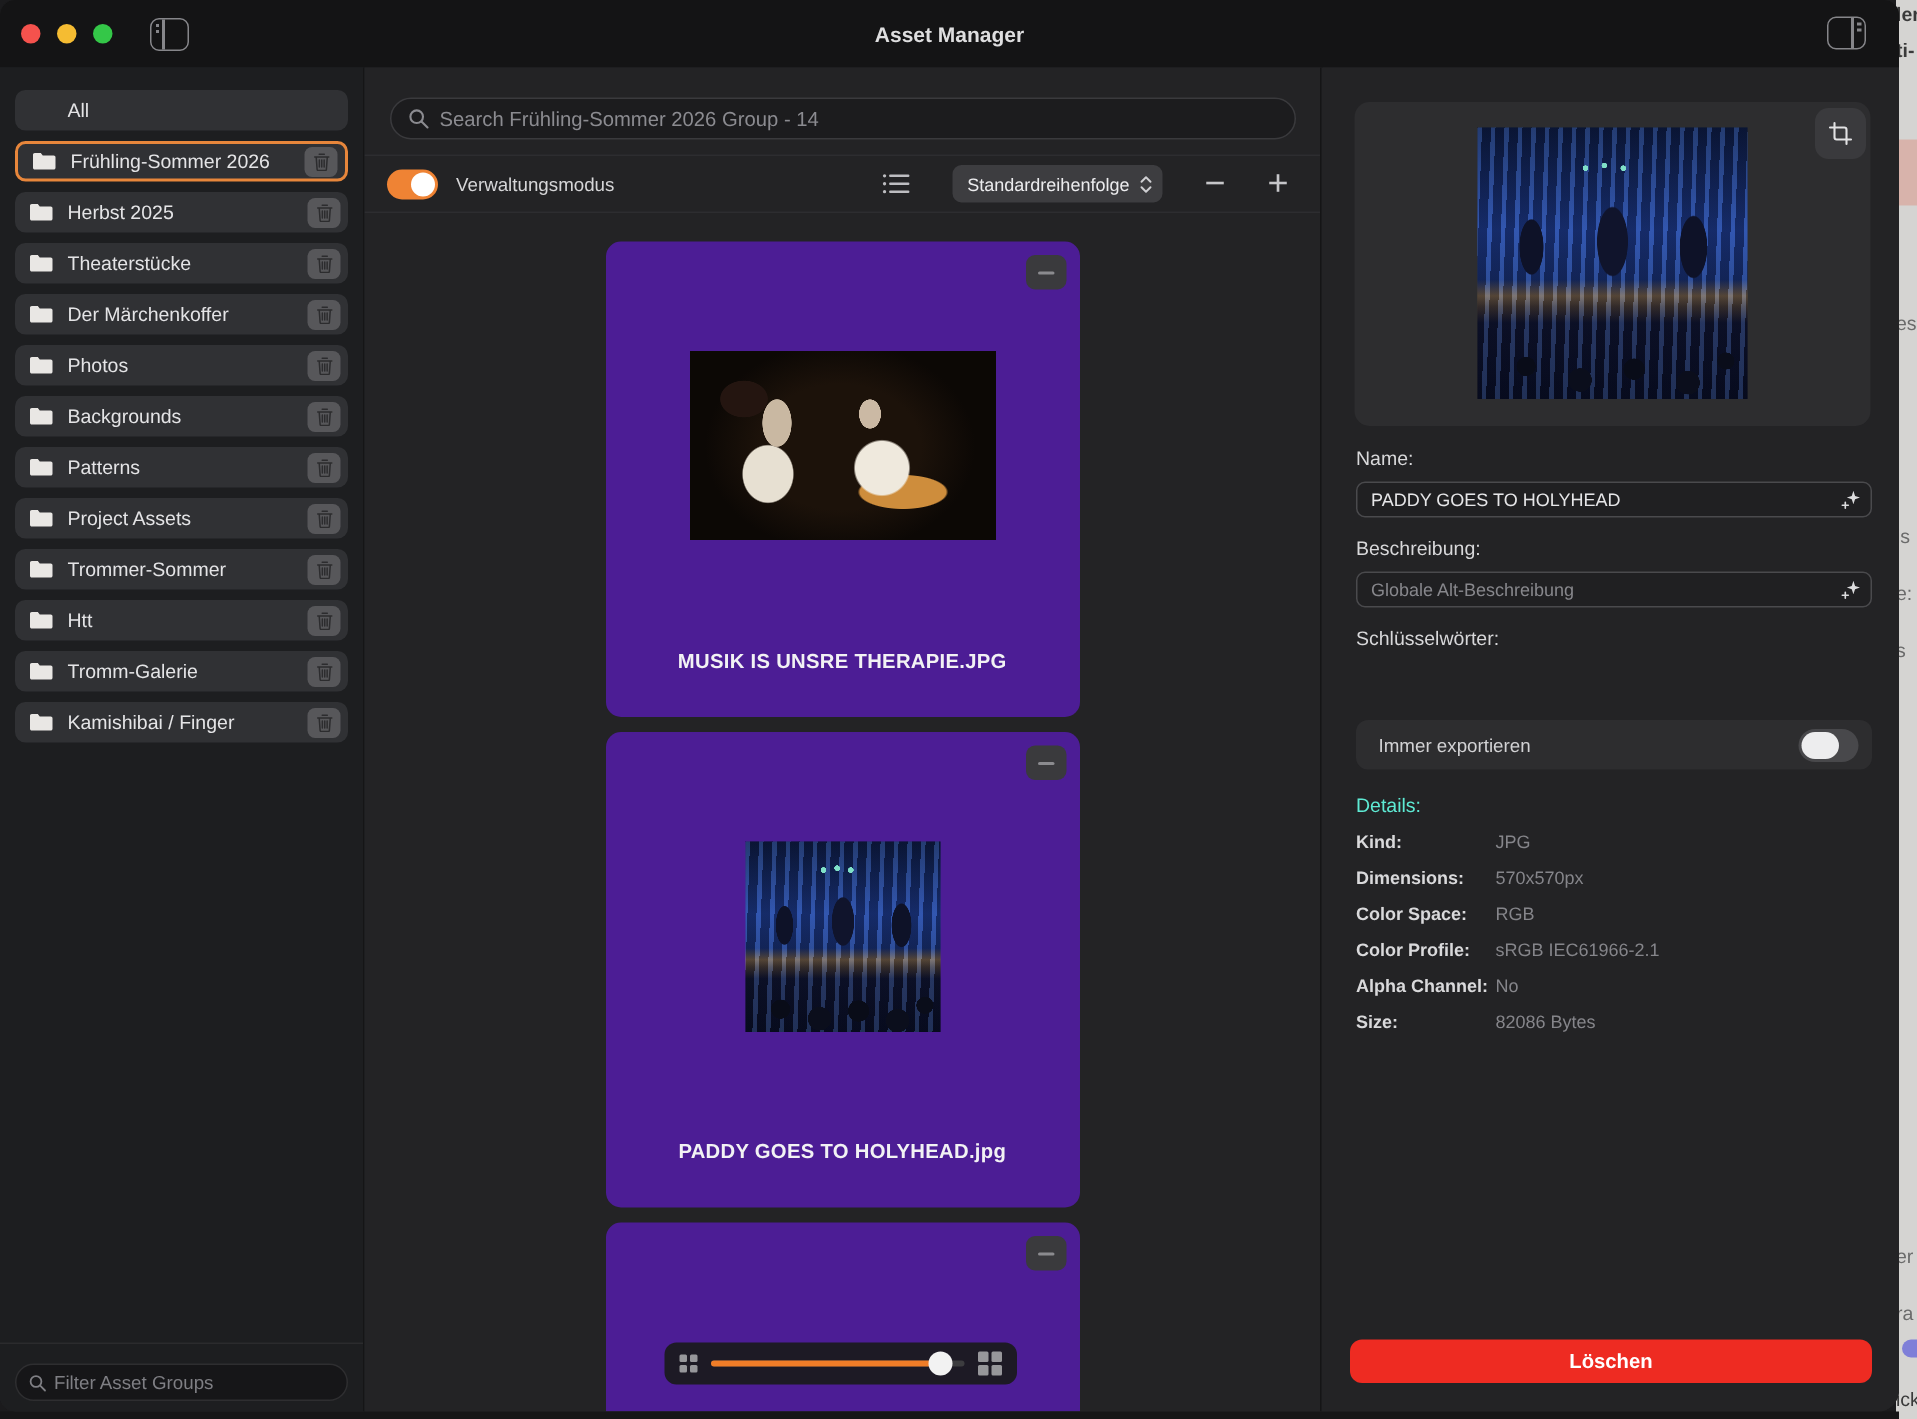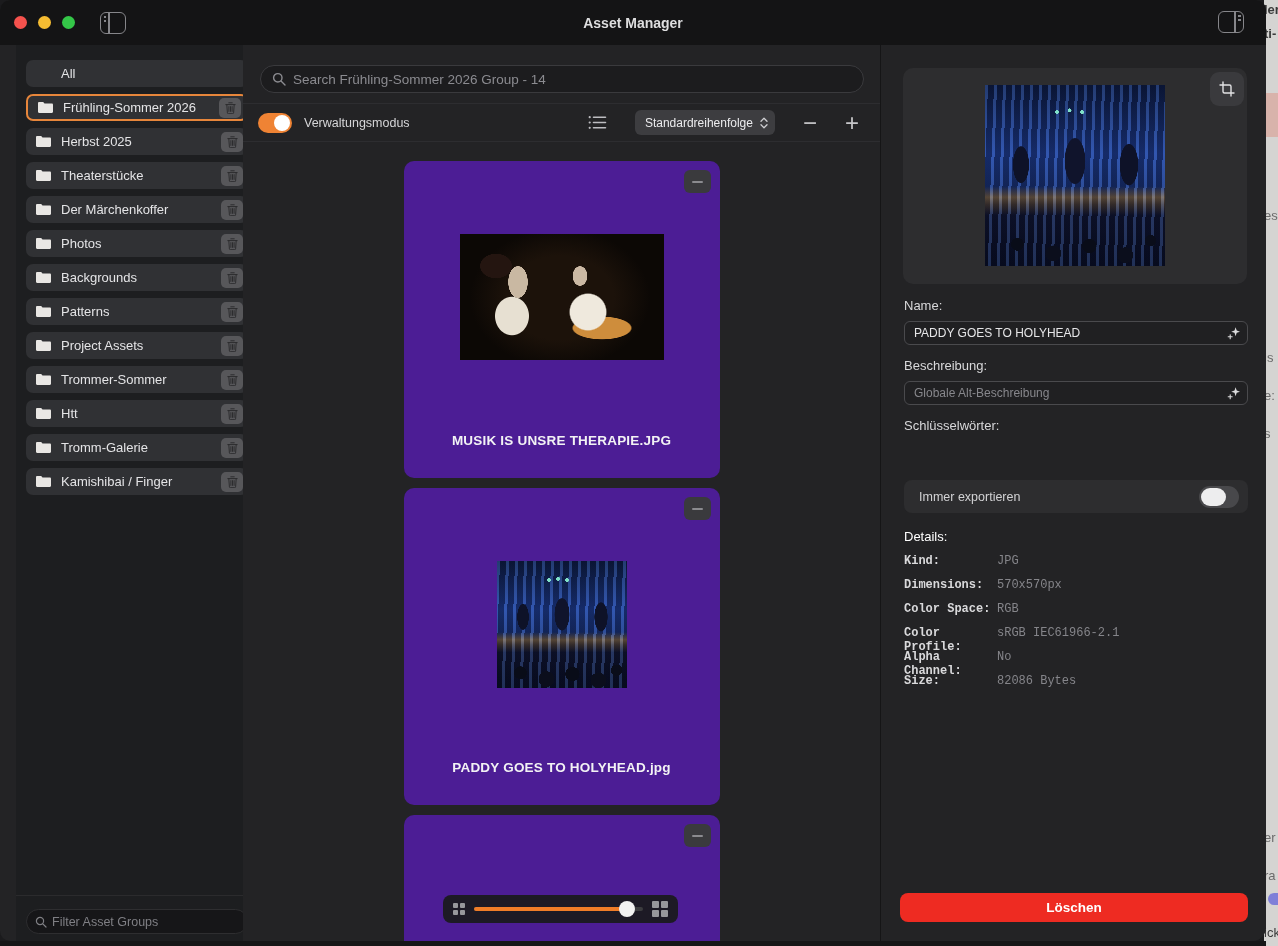--- a/index.html
+++ b/index.html
@@ -55,21 +55,21 @@
   .tb-icon.right-panel { position:absolute; right:22px; top:11px; }
   .tb-icon.right-panel::before { content:""; position:absolute; right:7px; top:0; bottom:0; width:1.6px; background:#86868a; }
   .tb-icon.right-panel::after { content:""; position:absolute; right:2.5px; top:3px; width:2.5px; height:2px; background:#86868a; box-shadow:0 4px 0 #86868a; }
   .window-title {
     position:absolute; left:50%; transform:translateX(-50%);
     font-size:14px; font-weight:bold; color:#dededf;
   }
 
   
   .sidebar {
-    position:absolute; left:16px; top:45px; width:243px; height:896px;
+    position:absolute; left:0; top:45px; width:243px; height:896px;
     background:#1d1e20; border-right:1px solid #151516;
   }
   .side-row {
     position:absolute; left:10px; width:222px; height:27px;
     background:#303134; border-radius:7px;
     display:flex; align-items:center; padding:0 5px 0 9px;
     cursor:default;
   }
   .side-row.selected { border:2px solid #e7863b; }
   .side-row .row-icon { width:17px; display:flex; justify-content:center; margin-right:9px; flex:0 0 auto; }
@@ -196,22 +196,22 @@
   }
   .t-input .val { flex:1; font-size:12px; color:#e6e6e8; white-space:nowrap; overflow:hidden; }
   .t-input .val.placeholder { color:#87878c; }
   .export-row {
     position:absolute; left:22px; top:435px; width:344px; height:33px;
     background:#2d2d2f; border-radius:8px; display:flex; align-items:center; padding:0 9px 0 15px;
   }
   .export-row span { flex:1; font-size:12.5px; color:#d2d2d4; }
   .toggle-off { width:40px; height:22px; border-radius:11px; background:#48484b; position:relative; }
   .toggle-off::after { content:""; position:absolute; left:2px; top:2px; width:25px; height:18px; border-radius:9px; background:#ededee; }
-  .details-title { position:absolute; left:22px; top:484px; font-size:13px; color:#ffffff; }
-  .detail-row { position:absolute; left:22px; width:344px; display:flex;font-family:Liberation Mono, monospace; }
+  .details-title { position:absolute; left:22px; top:484px; font-size:13px; color:#5eead4; }
+  .detail-row { position:absolute; left:22px; width:344px; display:flex; }
   .detail-row .dl { width:93px; font-size:12px; font-weight:bold; color:#d9d9db; flex:0 0 auto; }
   .detail-row .dv { font-size:12px; color:#85858a; }
   .delete-btn {
     position:absolute; left:18px; top:848px; width:348px; height:29px;
     background:#ee2b22; border:none; border-radius:8px;
     color:#ffffff; font-size:13.5px; font-weight:bold; font-family:"Liberation Sans",sans-serif;
   }
 </style>
 </head>
 <body>

